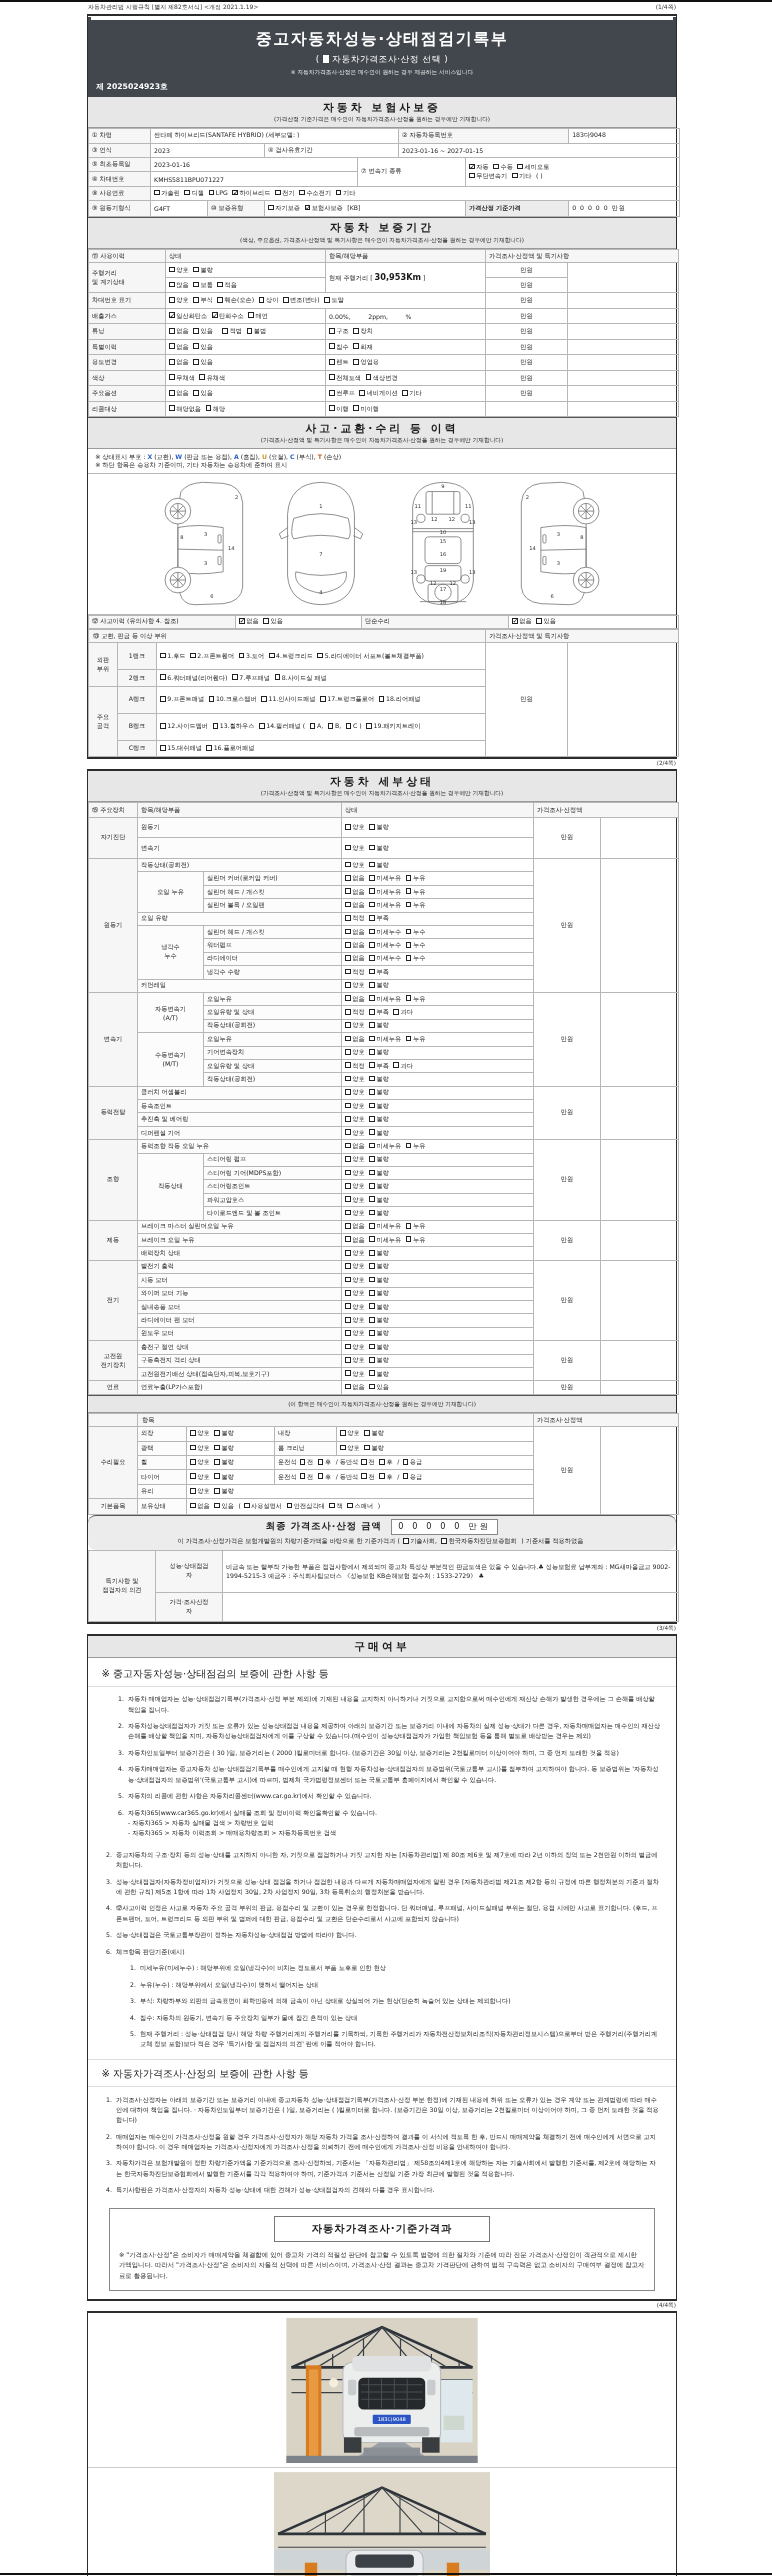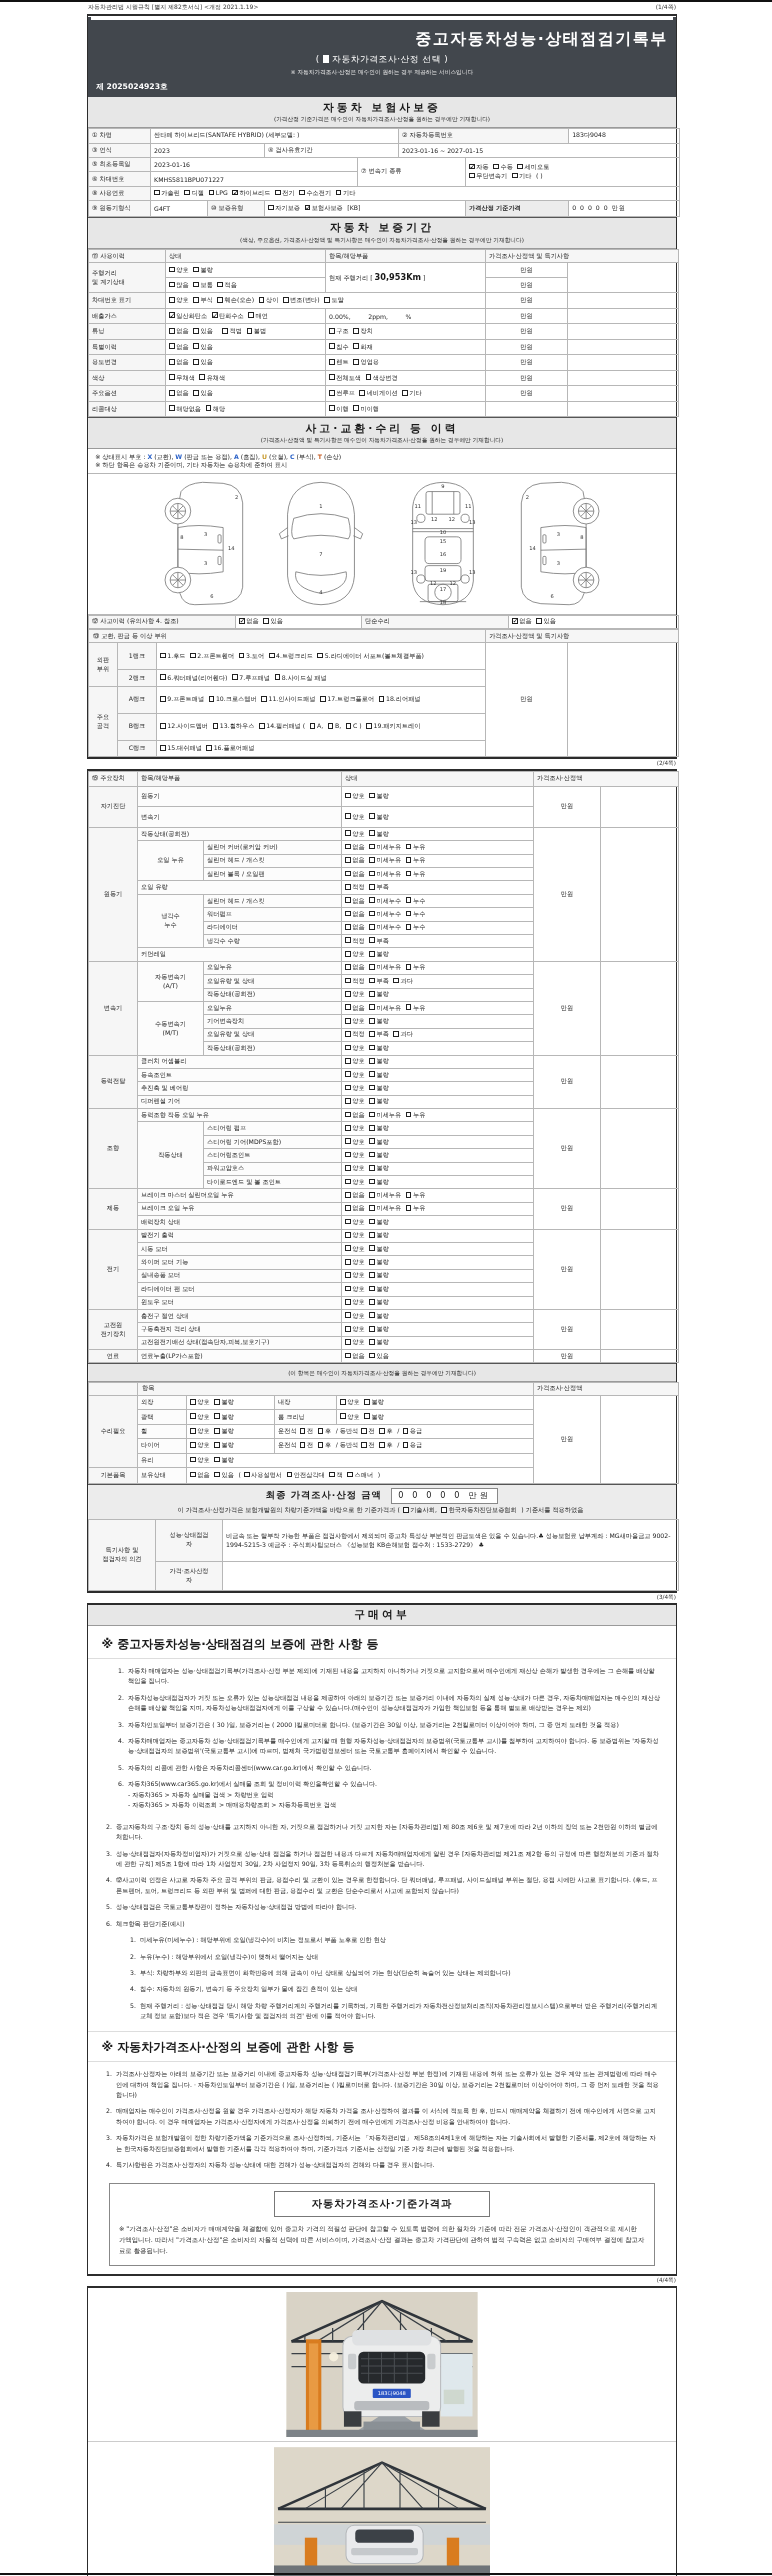--- a/index.html
+++ b/index.html
@@ -8,21 +8,21 @@
   .top-rule,.bottom-rule { position:absolute; left:0; width:773px; height:1.5px; background:#111; }
   .top-rule { top:0; } .bottom-rule { top:2573px; }
   .sheet { width:590px; margin-left:87px; position:relative; }
   .headline { display:flex; justify-content:space-between; font-size:6px; color:#333; padding:3.1px 1px 1.5px 1px; }
   .marker-line { text-align:right; font-size:5.7px; color:#333; padding:1px 1px; }
   .page { border-left:1.5px solid #2c2c2c; border-right:1.5px solid #2c2c2c; border-top:2.6px solid #2c2c2c; border-bottom:2.6px solid #2c2c2c; background:#fff; }
 
   
   .band { background:#42474d; color:#fff; padding:0 8.2px 5.2px 8.2px; }
   .band .wstrip { height:3.1px; background:#fff; margin:1.5px -5.2px 5.2px -5.2px; }
-  .band .t1 { text-align:right; font-size:16px; font-weight:bold; letter-spacing:1.5px; padding-top:4.1px; }
+  .band .t1 { text-align:center; font-size:16px; font-weight:bold; letter-spacing:1.5px; padding-top:4.1px; }
   .band .t2 { text-align:center; font-size:8.8px; margin-top:3.6px; letter-spacing:0.5px; }
   .band .t2 .sq { display:inline-block; width:6.2px; height:7.7px; background:#fff; margin:0 3.1px; vertical-align:-1px; }
   .band .t3 { text-align:center; font-size:5.7px; margin-top:2.6px; color:#eee; }
   .band .docno { font-size:7.7px; font-weight:bold; margin-top:5.2px; }
 
   .sec-head { background:#e7e7e7; text-align:center; padding:3.6px 0 3.1px 0; border-bottom:0.5px solid #9a9a9a; }
   .sec-head .st { font-size:10.8px; font-weight:bold; letter-spacing:3.1px; }
   .sec-head .sn { font-size:5.7px; margin-top:1.5px; color:#222; }
 
   table { border-collapse:collapse; width:100%; table-layout:fixed; }
@@ -39,28 +39,28 @@
 
   .odo strong { font-size:8.2px; }
   .price-cell { text-align:center; font-size:6.2px; }
 
   .legend-box { border-bottom:0.5px solid #b7b7b7; padding:3.1px 7.2px; font-size:6.2px; line-height:8.8px; background:#fff; }
   .legend-box .sym { font-weight:bold; }
 
   .diagram-wrap { display:flex; justify-content:center; gap:13.4px; padding:4.1px 0 5.2px 0; border-bottom:0.5px solid #b7b7b7; }
   .diagram-wrap svg { display:block; }
 
-  .final-band { background:#ececec; border-top:1px solid #555; padding:3.1px 0 3.6px 0; }
+  .final-band { background:#ececec; border-top:1px solid #555; padding:3.1px 0 3.6px 0;border-radius:8px; }
   .final-row { display:flex; justify-content:center; align-items:center; gap:9.3px; }
   .final-row .fl { font-size:9.3px; font-weight:bold; letter-spacing:1px; }
   .final-row .fv { border:0.5px solid #888; background:#fff; padding:1.5px 6.2px; font-size:8.2px; letter-spacing:3.1px; }
   .final-note { text-align:center; font-size:6px; margin-top:2.6px; }
 
   .notes { padding:2.1px 0 4.1px 0; }
-  .notes .nb-head { font-size:12px; font-weight:bold; padding:7.2px 13.4px 5.2px 13.4px; border-bottom:0.5px solid #ddd; }
+  .notes .nb-head { font-size:10px; font-weight:normal; padding:7.2px 13.4px 5.2px 13.4px; border-bottom:0.5px solid #ddd; }
   .notes .nitem { display:flex; font-size:6.2px; line-height:10.3px; padding:3.1px 15.5px 3.1px 0; }
   .notes .nitem .no { width:28px; text-align:right; padding-right:4.1px; flex:none; }
   .notes .nitem.inner .no { width:40px; }
   .notes .nitem.sub2 .no { width:52px; }
   .notes .nitem .bd { flex:1; }
 
   .pricing-box { margin:5.2px 20.6px 8.2px 20.6px; border:0.5px solid #888; padding:6.2px 9.3px 8.2px 9.3px; }
   .pricing-box .pb-title { border:0.5px solid #777; width:216px; margin:1px auto 7.2px auto; text-align:center; font-size:10.3px; font-weight:bold; padding:5.2px 0; letter-spacing:1px; }
   .pricing-box .pb-text { font-size:6.4px; line-height:10.8px; }
   .photo-frame { display:flex; justify-content:center; padding:4.1px 0; border-bottom:0.5px solid #ccc; }
@@ -389,20 +389,24 @@
               <td><span class="opt"><span class="cb"></span><span class="cl">15.대쉬패널</span></span><span class="opt"><span class="cb"></span><span class="cl">16.플로어패널</span></span></td>
             </tr>
           </tbody>
         </table>
       </div>
   </div>
 
   <div class="marker-line">(2/4쪽)</div>
 
   <div class="page">
+    <div class="sec-head">
+      <div class="st">자동차 세부상태</div>
+      <div class="sn">(가격조사·산정액 및 특기사항은 매수인이 자동차가격조사·산정을 원하는 경우에만 기재합니다)</div>
+    </div>
     <div id="detail-table">
         <table>
           <colgroup>
             <col style="width:49px">
             <col style="width:66px">
             <col style="width:138px">
             <col style="width:192px">
             <col style="width:67px">
             <col style="width:78px">
           </colgroup>

